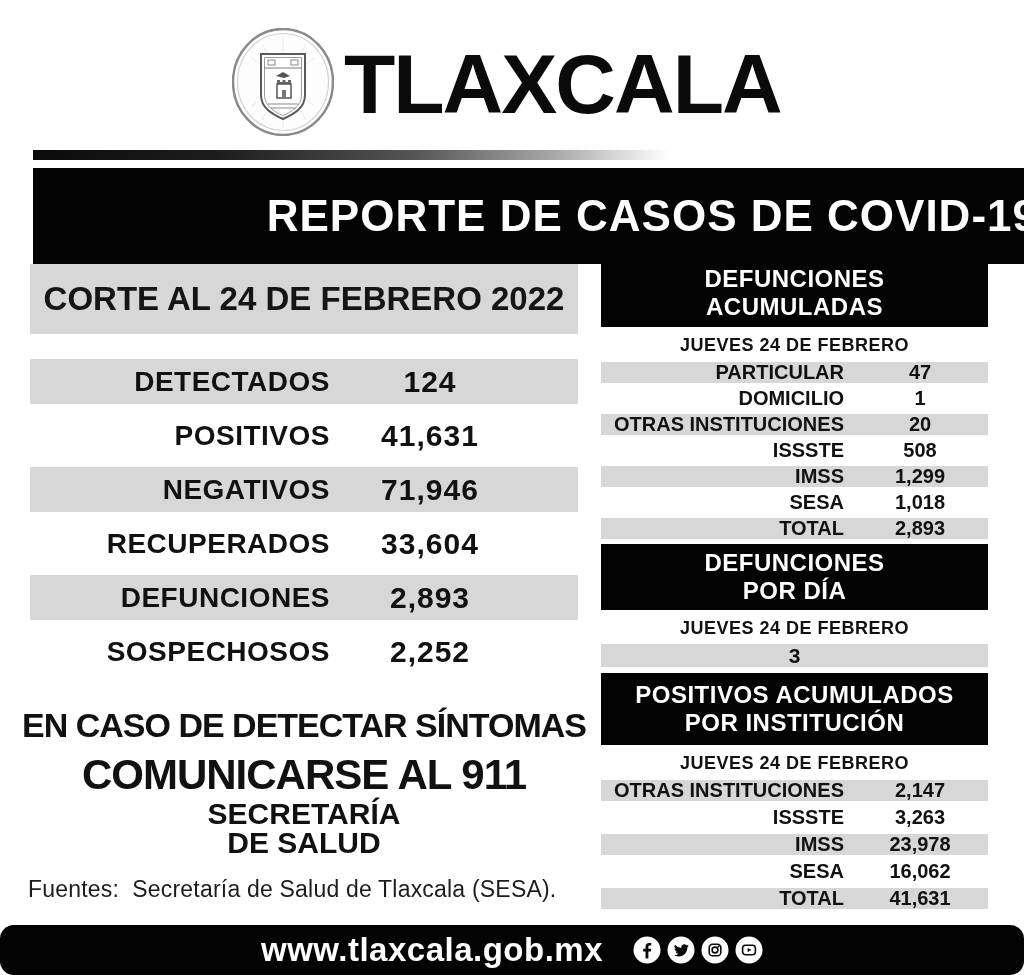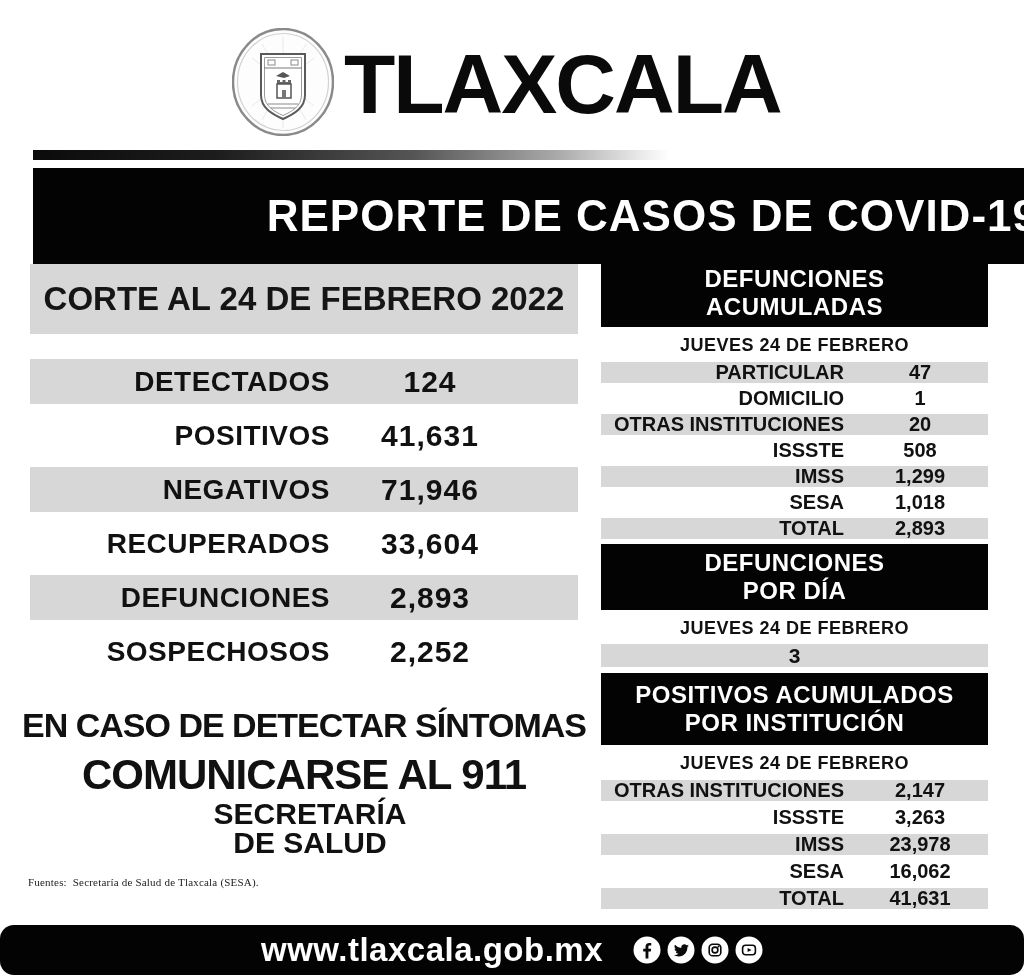--- a/index.html
+++ b/index.html
@@ -31,23 +31,23 @@
   }
   .left-stats{position:absolute;left:30px;top:359px;width:548px;}
   .stat-row{height:45px;margin-bottom:9px;display:flex;align-items:center;}
   .stat-row:nth-child(odd){background:#d7d7d7;}
   .stat-label{width:300px;text-align:right;font-size:28px;font-weight:bold;letter-spacing:.5px;}
   .stat-value{width:200px;text-align:center;font-size:30px;font-weight:bold;letter-spacing:1px;}
   .notice1{position:absolute;left:22px;top:706px;width:564px;text-align:center;
            font-size:34px;font-weight:bold;letter-spacing:-1px;white-space:nowrap;}
   .notice2{position:absolute;left:22px;top:751px;width:564px;text-align:center;
            font-size:42px;font-weight:bold;letter-spacing:-1px;white-space:nowrap;}
-  .org{position:absolute;left:28px;top:799px;width:564px;text-align:center;
+  .org{position:absolute;left:22px;top:799px;width:564px;text-align:center;
        font-size:30px;font-weight:bold;line-height:29px;}
-  .sources{position:absolute;left:28px;top:876px;font-size:11px;color:#1c1c1c;font-family:Liberation Serif, serif;}
+  .sources{position:absolute;left:28px;top:876px;font-size:23px;color:#1c1c1c;}
   .src-line{white-space:pre;margin-bottom:11px;letter-spacing:.2px;}
   
   .right-panel{position:absolute;left:601px;top:259px;width:387px;}
   .rp-header{
     background:#030303;color:#ffffff;display:flex;flex-direction:column;
     align-items:center;justify-content:center;text-align:center;
     font-weight:bold;font-size:24px;line-height:28px;letter-spacing:.5px;
   }
   .rp-h1{height:68px;}
   .rp-h2{height:66px;margin-top:3px;}

